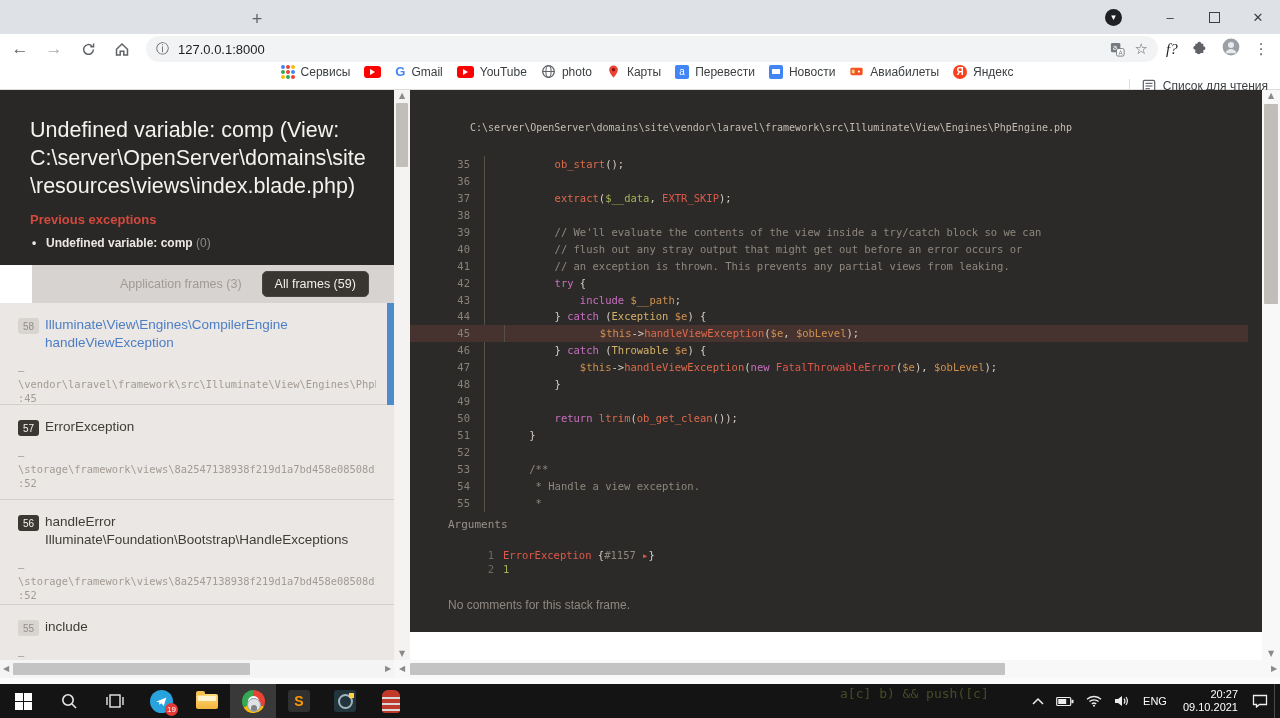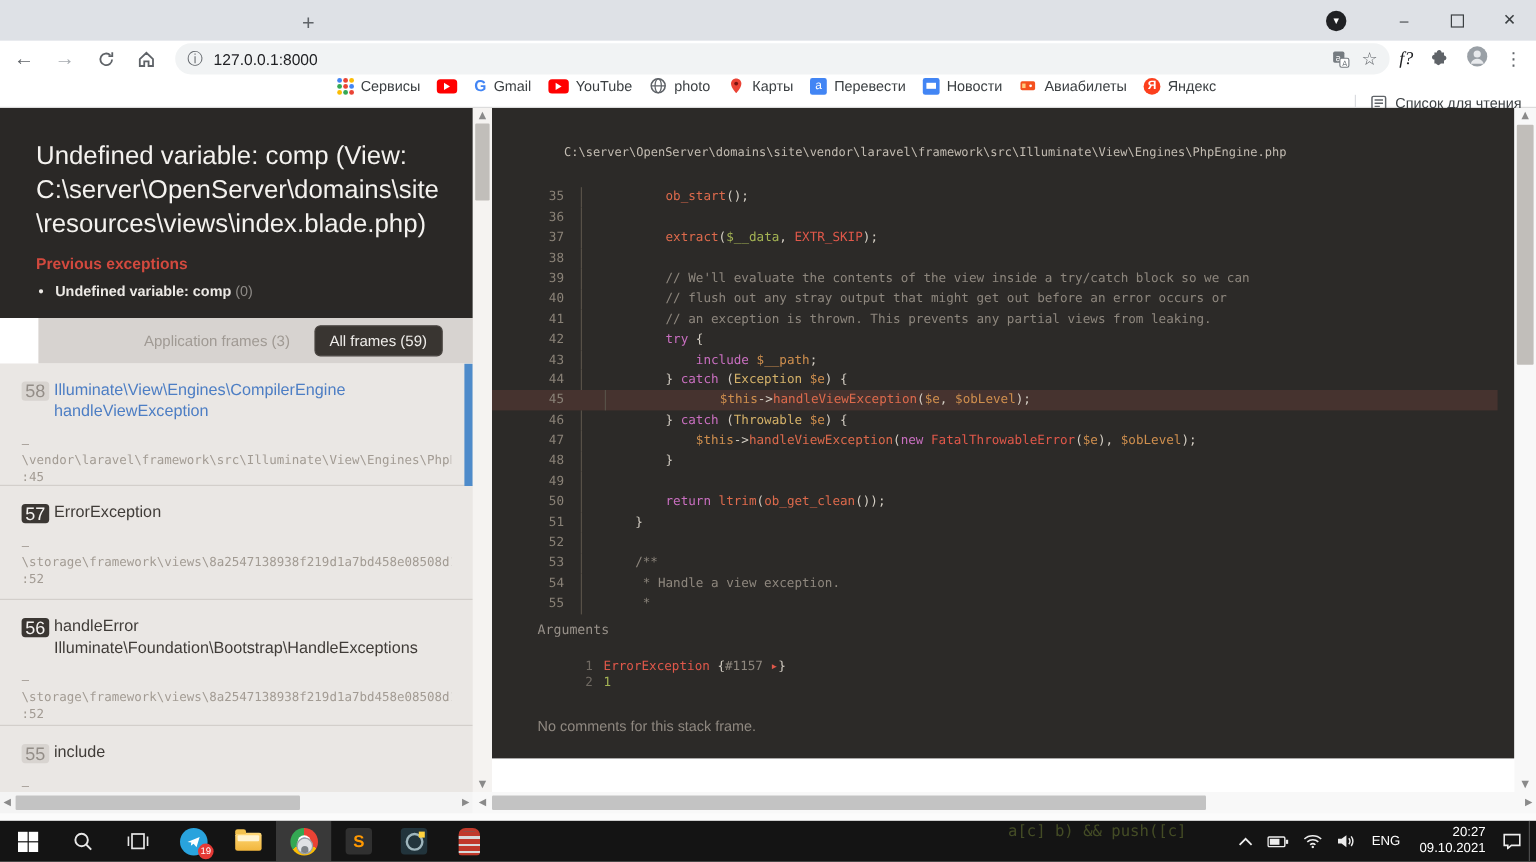--- a/index.html
+++ b/index.html
@@ -63,21 +63,21 @@
   .eh-li{margin-top:9px;padding-left:16px;position:relative;font-size:12px;font-weight:700;color:#ece9e5;}
   .eh-li:before{content:"•";position:absolute;left:2px;color:#ece9e5;}
   .eh-li .cnt{color:#8d8a86;font-weight:400;}
   .tabs-row{position:absolute;left:0;top:175px;width:394px;height:38px;background:#d7d3d0;
     display:flex;align-items:center;padding-left:88px;box-sizing:border-box;gap:20px;margin-left:32px;}
   .tab-app{font-size:12.5px;color:#a09a94;}
   .tab-all{font-size:12.5px;color:#efedea;background:#393531;border-radius:5px;padding:5px 12px;border:1px solid #4a4541;}
   .frames{position:absolute;left:0;top:213px;width:394px;height:357px;overflow:hidden;background:#eae7e4;}
   .frame{position:relative;box-sizing:border-box;padding:13px 18px 0 18px;border-bottom:1px solid #d3cfcb;background:#eae7e4;}
   .frame .badge{position:absolute;left:18px;top:15px;min-width:15px;height:16px;padding:0 3px;border-radius:3px;
-    font-size:15px;display:flex;align-items:center;justify-content:center;}
+    font-size:10px;display:flex;align-items:center;justify-content:center;}
   .badge.light{background:#d8d4d0;color:#938d87;}
   .badge.dark{background:#3b3733;color:#f5f3f1;}
   .ft{margin-left:27px;font-size:13.5px;line-height:17.5px;color:#403c38;}
   .frame.sel .ft{color:var(--frame_link_blue);}
   .fpath{margin-top:12px;font-family:"DejaVu Sans Mono","Liberation Mono",monospace;font-size:10.4px;
     line-height:14px;color:#a29b93;white-space:nowrap;overflow:hidden;}
   .fbar{position:absolute;right:0;top:0;bottom:-1px;width:7px;background:var(--selected_bar_blue);}
   .f58{height:102px;} .f57{height:95px;} .f56{height:105px;} .f55{height:150px;}
   
   .code-panel{position:absolute;left:410px;top:0;width:852px;height:542px;background:var(--panel_dark);overflow:hidden;}

